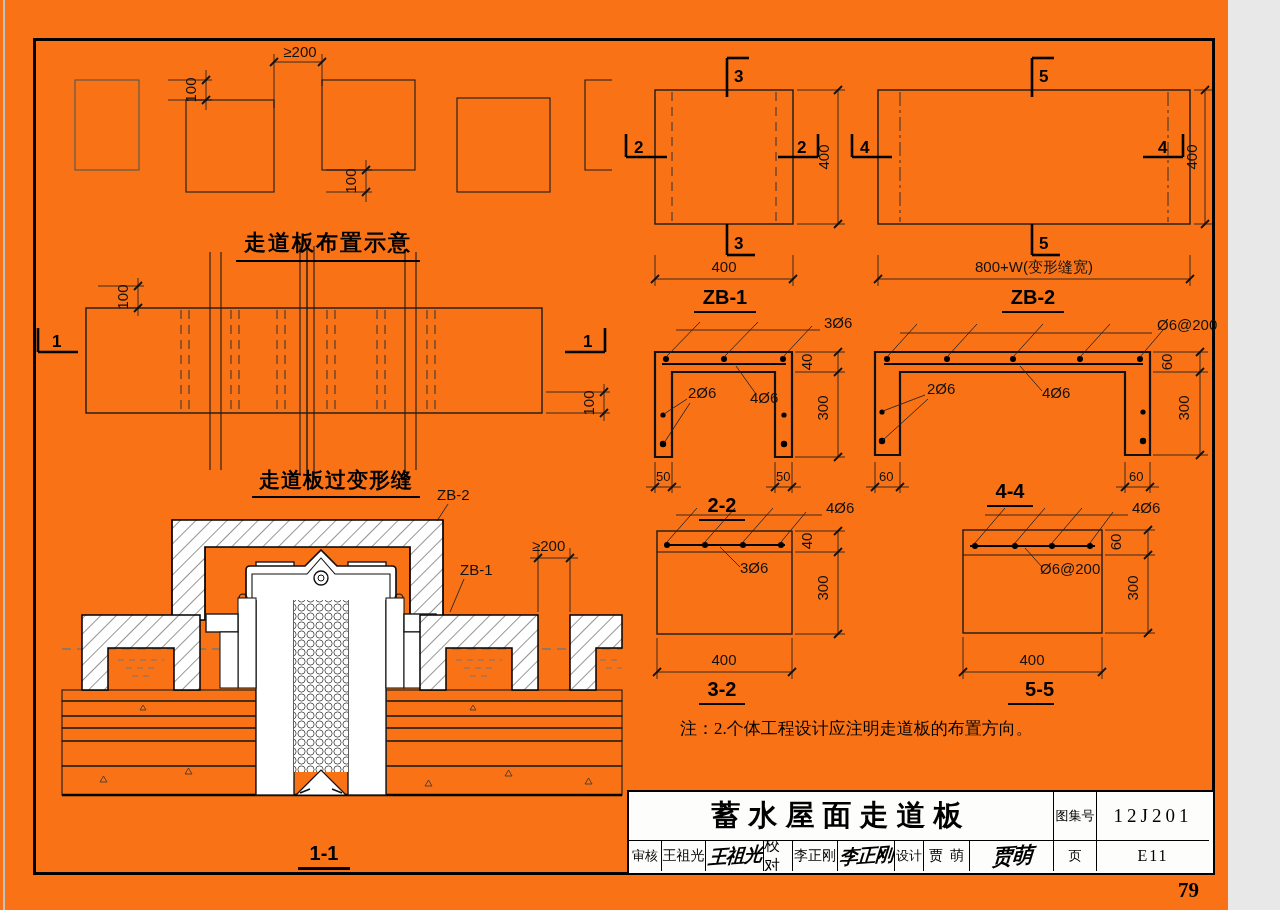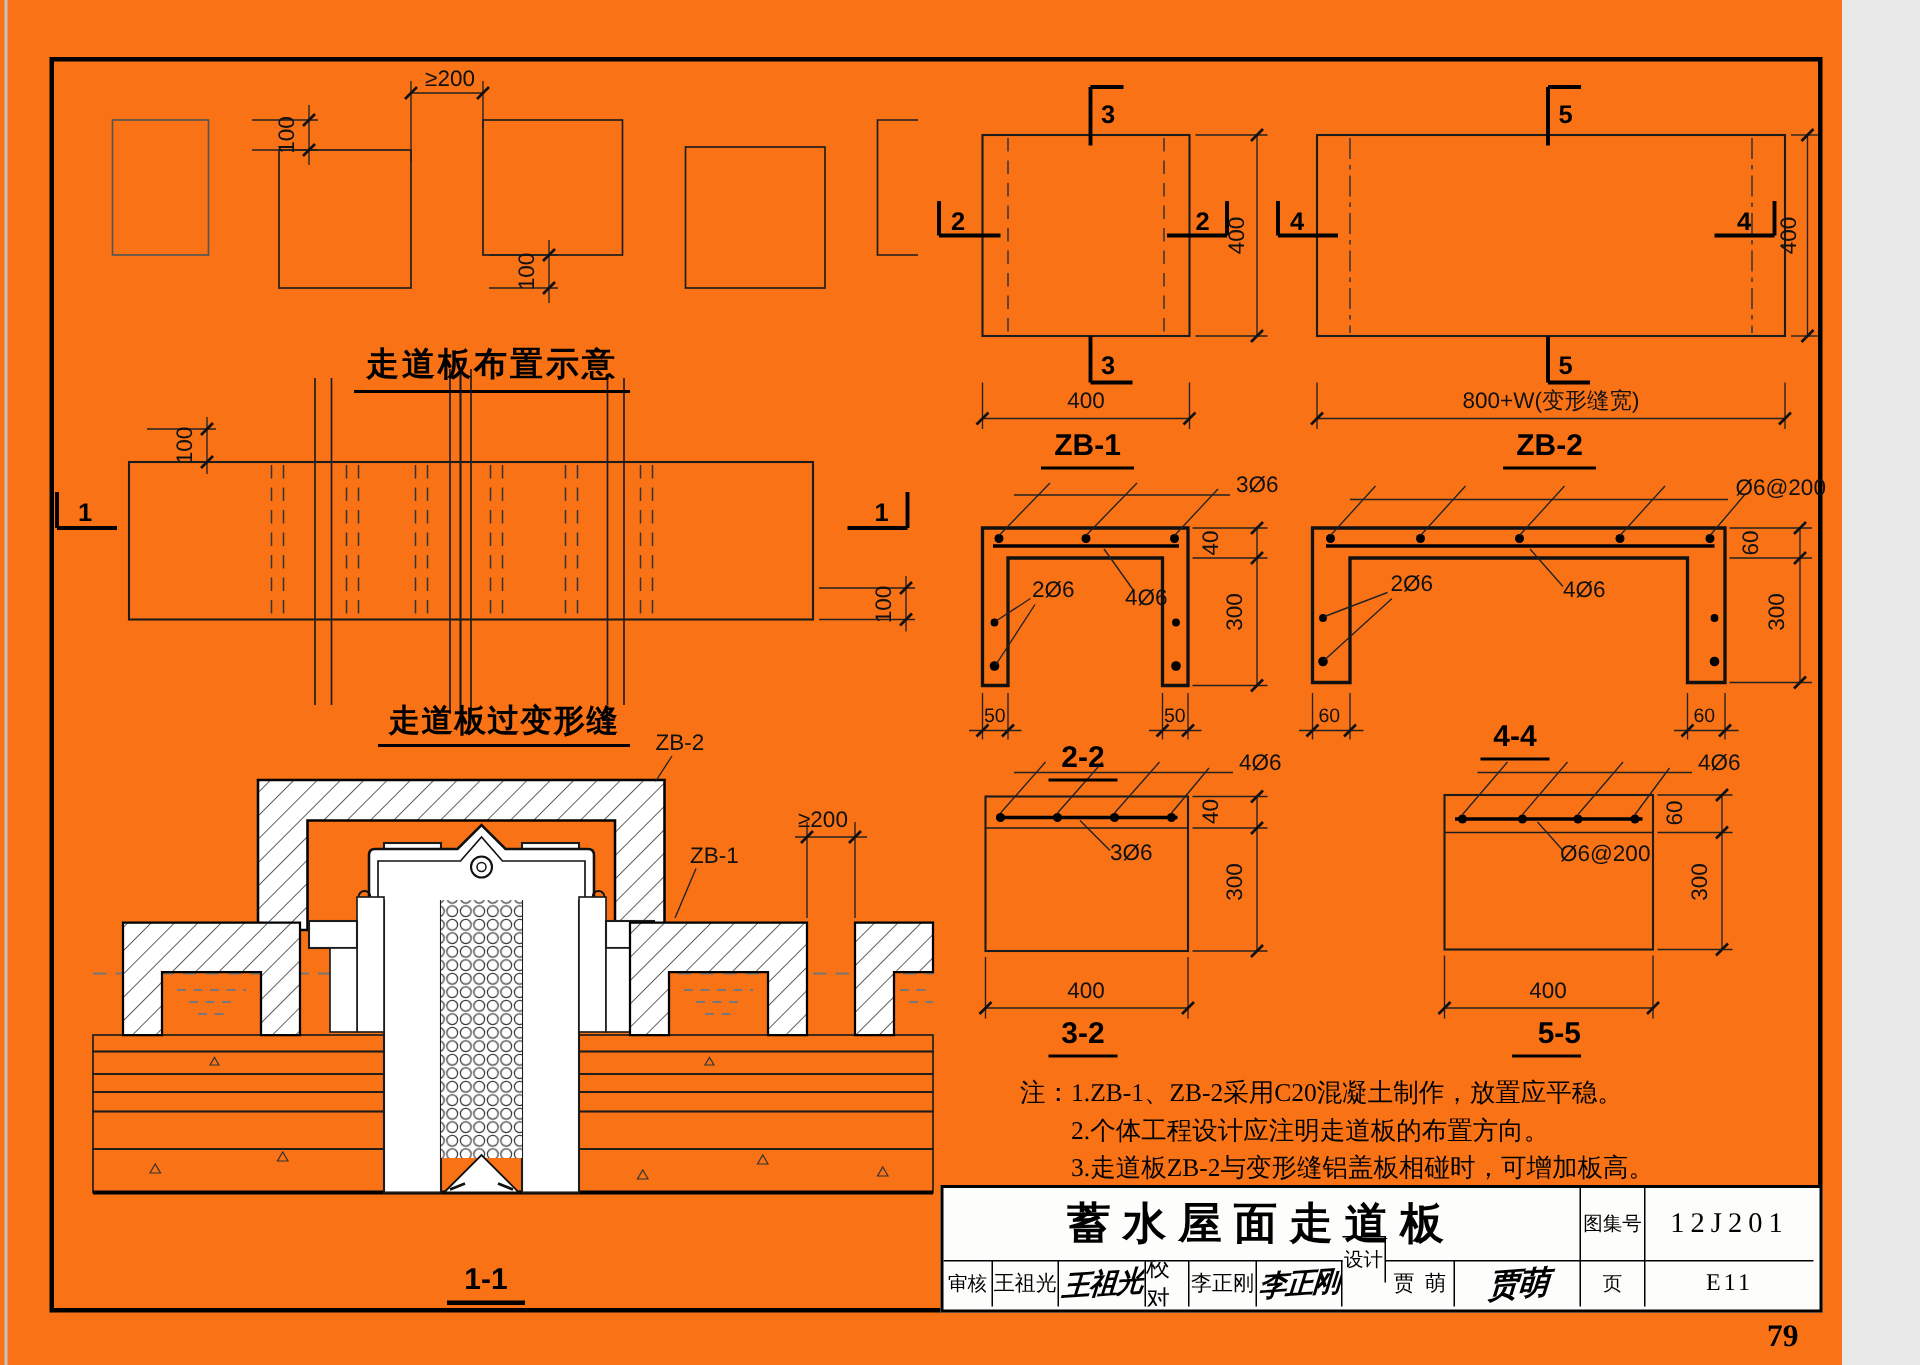--- a/index.html
+++ b/index.html
@@ -497,43 +497,41 @@
   <div class="dtitle" style="left:694px;top:286px;width:62px;font-size:20px;">ZB-1</div>
   <div class="dtitle" style="left:1002px;top:286px;width:62px;font-size:20px;">ZB-2</div>
   <div class="dtitle" style="left:699px;top:494px;width:46px;font-size:20px;">2-2</div>
   <div class="dtitle" style="left:987px;top:480px;width:46px;font-size:20px;">4-4</div>
   <div class="dtitle" style="left:699px;top:678px;width:46px;font-size:20px;">3-2</div>
   <div class="dtitle" style="left:1008px;top:678px;width:46px;font-size:20px;text-align:right;">5-5</div>
 
   <div class="notes">
     <span>注：</span>
     <span class="items">
-      <span>1.ZB-1、ZB-2采用C20混凝土制作，放置应平稳。</span>
       <span>2.个体工程设计应注明走道板的布置方向。</span>
-      <span>3.走道板ZB-2与变形缝铝盖板相碰时，可增加板高。</span>
     </span>
   </div>
 
   <div class="tblock">
 
     <div class="tcell br" style="left:0;top:0;width:425px;height:48px;font-size:29px;font-weight:bold;letter-spacing:8px;">蓄水屋面走道板</div>
     <div class="tcell br" style="left:425px;top:0;width:43px;height:48px;font-size:13px;">图集号</div>
     <div class="tcell" style="left:468px;top:0;width:112px;height:48px;font-size:19px;letter-spacing:4px;">12J201</div>
 
     <div class="tcell bt br" style="left:0;top:48px;width:33px;height:31px;font-size:13px;">审核</div>
     <div class="tcell bt br" style="left:33px;top:48px;width:44px;height:31px;font-size:14px;">王祖光</div>
     <div class="tcell bt br" style="left:77px;top:48px;width:58px;height:31px;">
         <span class="sig">王祖光</span>
       </div>
     <div class="tcell bt br" style="left:135px;top:48px;width:29px;height:31px;font-size:16px;">校对</div>
     <div class="tcell bt br" style="left:164px;top:48px;width:45px;height:31px;font-size:14px;">李正刚</div>
     <div class="tcell bt br" style="left:209px;top:48px;width:57px;height:31px;">
         <span class="sig">李正刚</span>
       </div>
-    <div class="tcell bt br" style="left:266px;top:32px;width:29px;height:31px;font-size:13px;">设计</div>
+    <div class="tcell bt br" style="left:266px;top:48px;width:29px;height:31px;font-size:13px;">设计</div>
     <div class="tcell bt br" style="left:295px;top:48px;width:46px;height:31px;font-size:14px;white-space:pre;">贾  萌</div>
     <div class="tcell bt br" style="left:341px;top:48px;width:84px;height:31px;">
         <span class="sig" style="font-size:21px;">贾萌</span>
       </div>
     <div class="tcell bt br" style="left:425px;top:48px;width:43px;height:31px;font-size:13px;">页</div>
     <div class="tcell bt" style="left:468px;top:48px;width:112px;height:31px;font-size:16px;letter-spacing:2px;">E11</div>
   </div>
 
   <div class="pagenum">79</div>
 </div>

